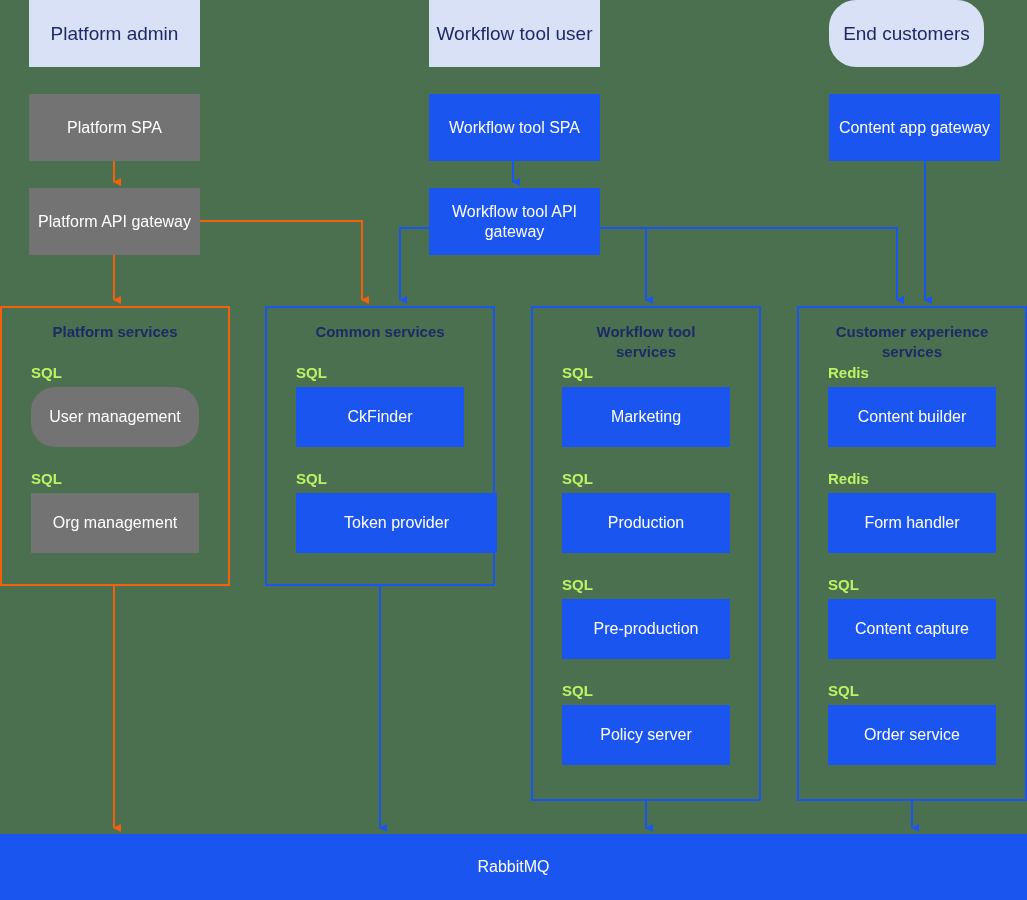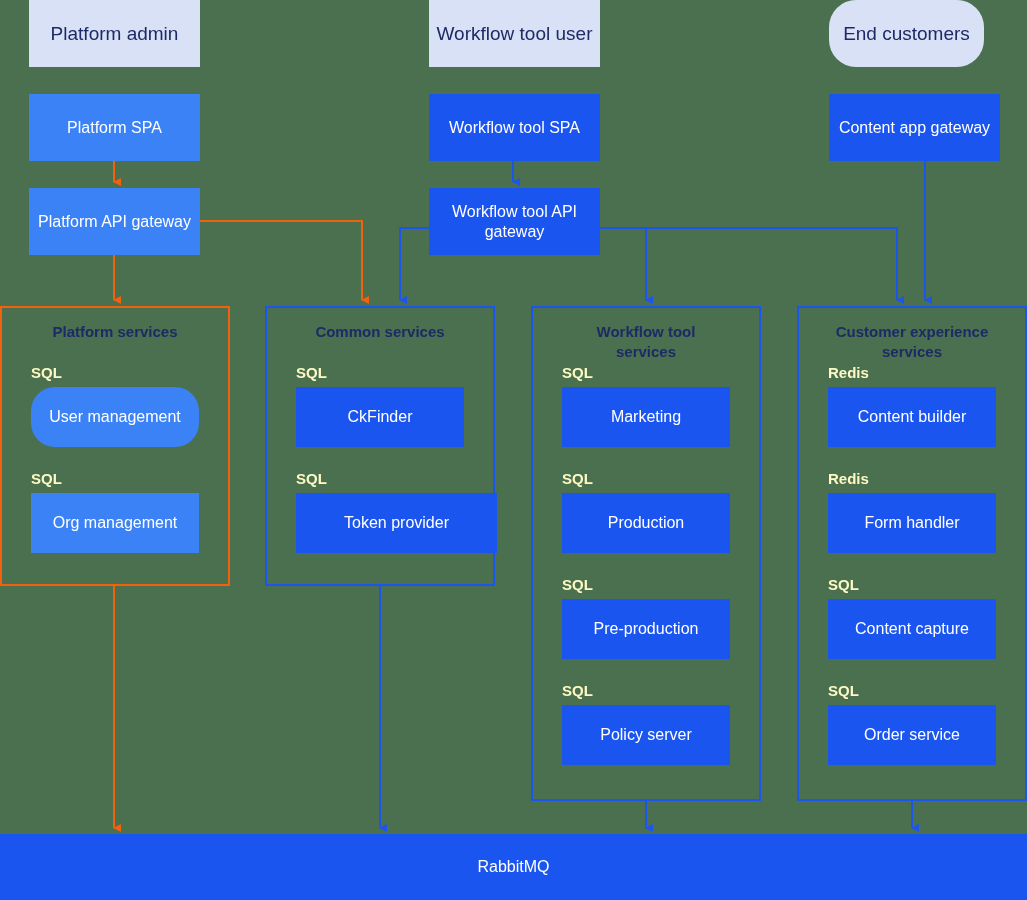--- a/index.html
+++ b/index.html
@@ -23,21 +23,21 @@
     justify-content: center;
     text-align: center;
     line-height: 1.25;
   }
   .actor {
     background: #d9e1f6;
     color: #1d2a66;
     font-size: 19px;
   }
   .svc-orange {
-    background: #3b82f6;
+    background: #737373;
     color: #ffffff;
     font-size: 16px;
   }
   .svc-blue {
     background: #1b55f0;
     color: #ffffff;
     font-size: 16px;
   }
   .group {
     position: absolute;
@@ -51,21 +51,21 @@
     left: 0;
     right: 0;
     text-align: center;
     color: #1d2a66;
     font-weight: bold;
     font-size: 15px;
     line-height: 1.3;
   }
   .db-label {
     position: absolute;
-    color: #fef9c3;
+    color: #bef264;
     font-size: 15px;
     font-weight: bold;
     white-space: nowrap;
   }
   .bus {
     position: absolute;
     background: #1b55f0;
     color: #ffffff;
     display: flex;
     align-items: center;

